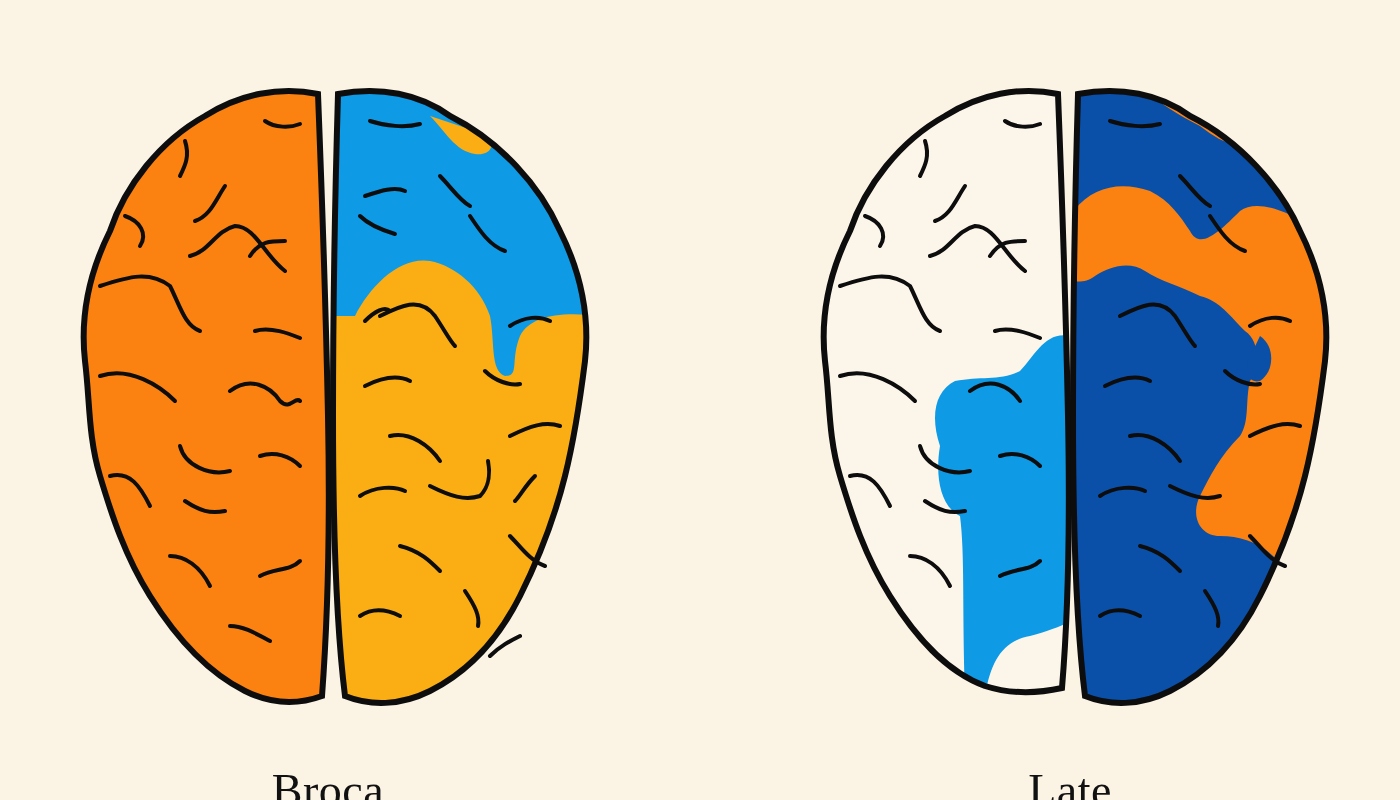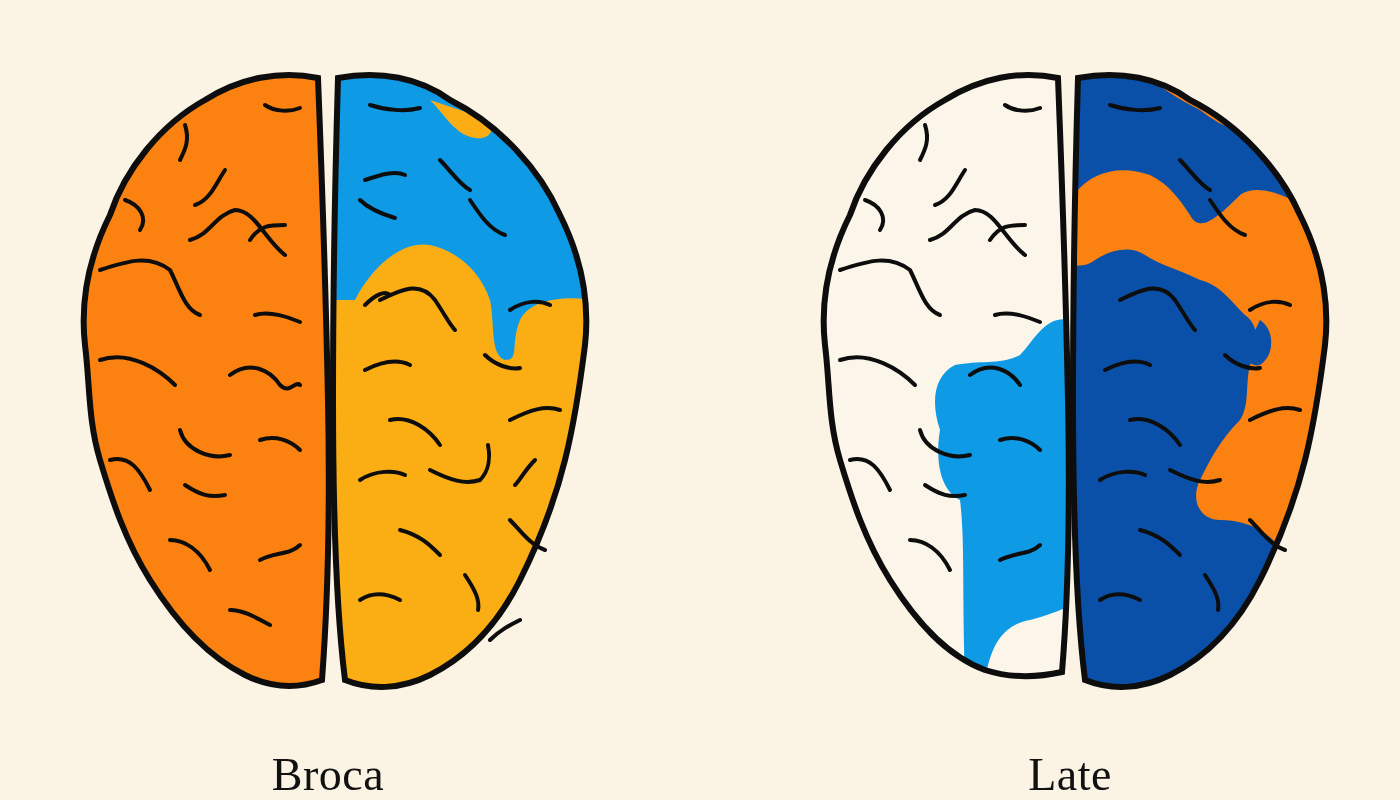--- a/index.html
+++ b/index.html
@@ -2,21 +2,21 @@
 <html><head>
 <meta charset="utf-8">
 <style>
   html, body { margin: 0; padding: 0; }
   body {
     width: 1400px; height: 800px; overflow: hidden;
     background: #fbf3e4;
     font-family: "Liberation Sans", sans-serif;
     position: relative;
   }
-  .brain-panel { position: absolute; top: 0; width: 700px; height: 643px; font-family: Liberation Serif, serif; }
+  .brain-panel { position: absolute; top: 16px; width: 700px; height: 643px; font-family: Liberation Serif, serif; }
   .brain-panel.left { left: 0; }
   .brain-panel.right { left: 700px; }
   .brain-svg { position: absolute; left: 0; top: 0; width: 700px; height: 720px; }
   .caption {
     position: absolute; top: 748px; width: 700px; text-align: center;
     font-size: 46px; color: #111; letter-spacing: 0.5px;
   }
   .brain-panel.left .caption { left: -22px; }
   .brain-panel.right .caption { left: 20px; }
 </style>

